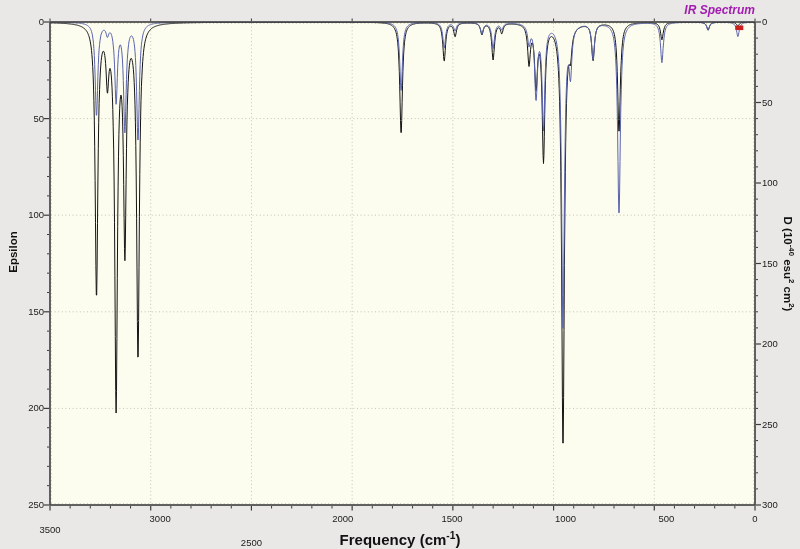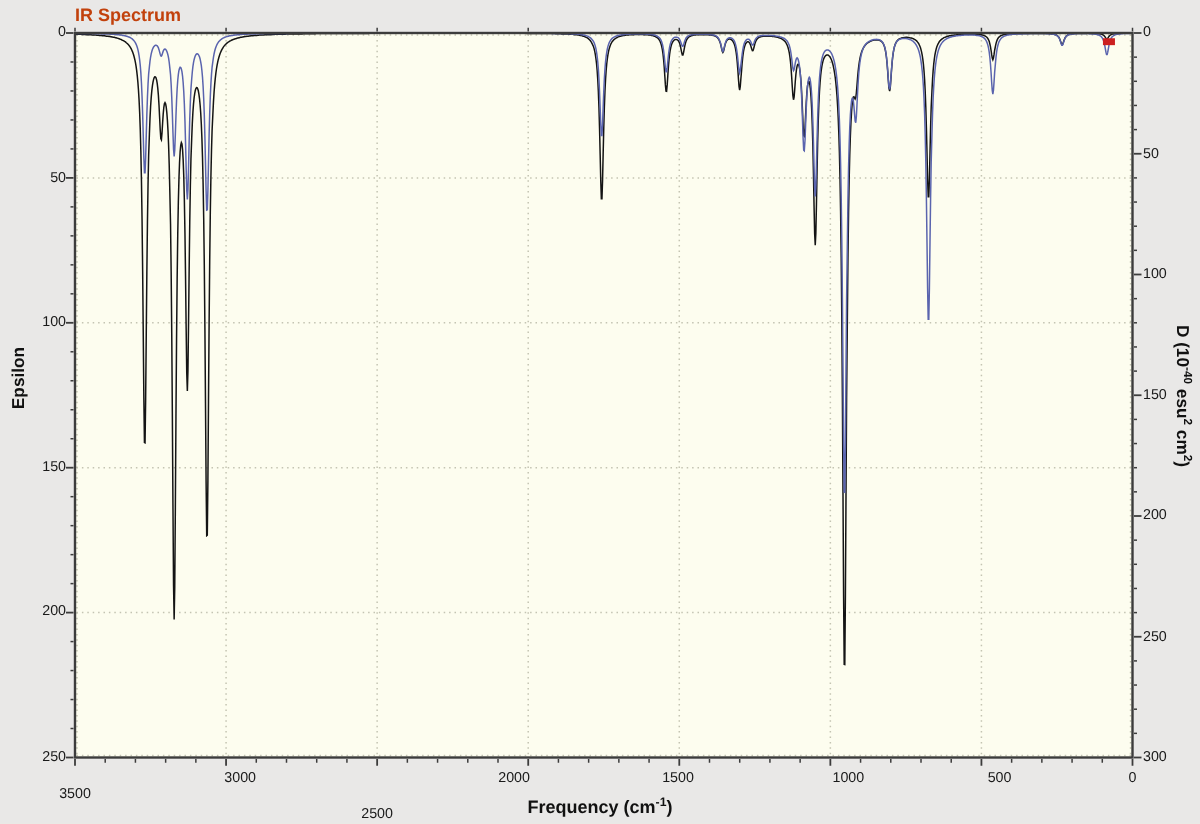--- a/index.html
+++ b/index.html
@@ -1,23 +1,23 @@
 <!DOCTYPE html>
 <html><head>
 <meta charset="utf-8">
 <style>
   html,body{margin:0;padding:0;}
   body{font-family:"Liberation Sans",sans-serif;background:#d8d8d8;}
   #stage{position:relative;width:800px;height:549px;background:#e9e8e7;overflow:hidden;}
-  .chart-title{position:absolute;left:50px;top:3px;width:705px;text-align:left;
-    font-size:12px;font-weight:bold;color:#c2410c;}
+  .chart-title{position:absolute;left:50px;top:3px;width:705px;text-align:right;
+    font-size:12px;font-weight:bold;color:#a21caf;font-style:italic;}
   #plot-wrap{position:absolute;left:0;top:0;width:800px;height:549px;}
   .tick{position:absolute;font-size:9.5px;color:#1a1a1a;line-height:12px;}
   .xlab{position:absolute;left:250px;top:530px;width:300px;text-align:center;
-    font-size:12px;font-weight:bold;color:#111;}
+    font-size:15px;font-weight:bold;color:#111;}
   .ylab-left{position:absolute;left:13px;top:252px;transform:translate(-50%,-50%) rotate(-90deg);
     white-space:nowrap;font-size:11.5px;font-weight:bold;color:#111;}
   .ylab-right{position:absolute;left:789px;top:264px;transform:translate(-50%,-50%) rotate(90deg);
     white-space:nowrap;font-size:11.5px;font-weight:bold;color:#111;}
   sup{font-size:0.68em;}
 </style>
 </head>
 <body>
 
 <div id="stage">

